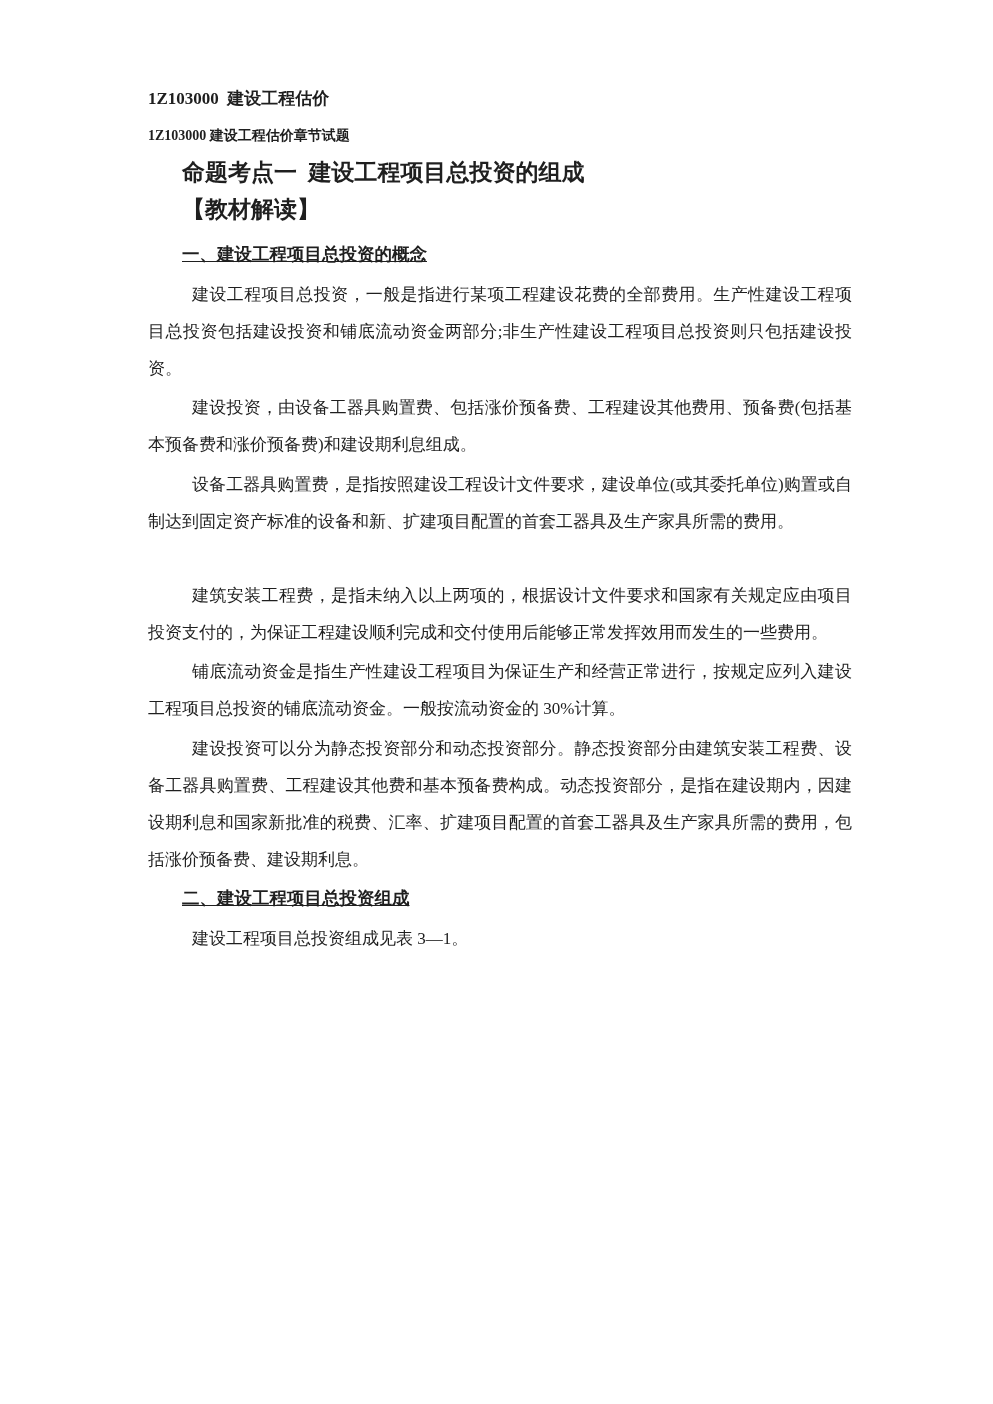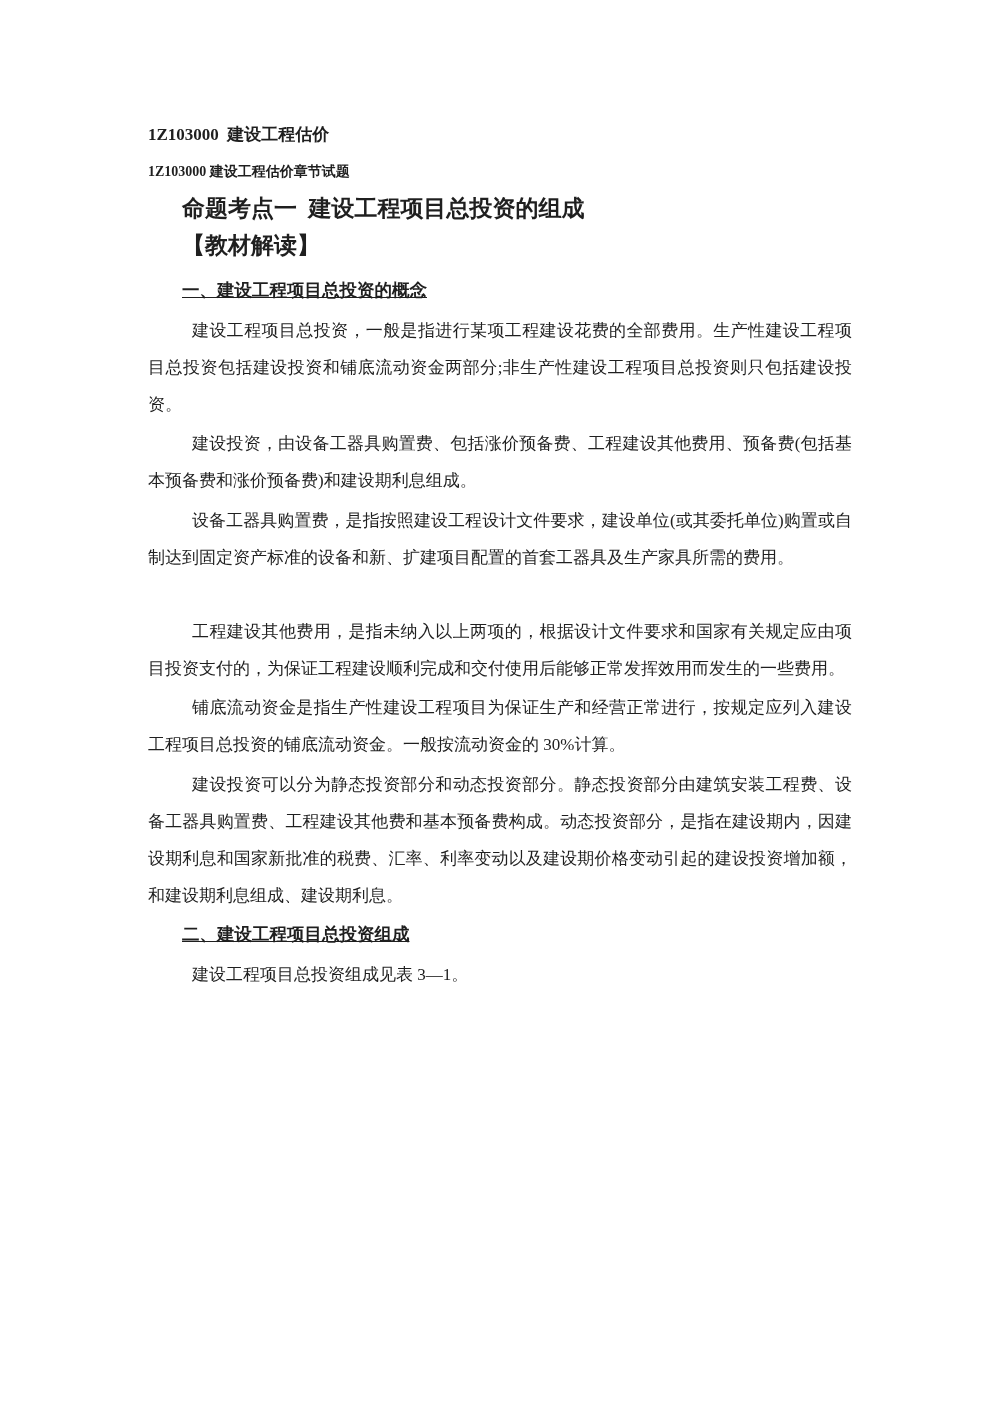--- a/index.html
+++ b/index.html
@@ -9,21 +9,21 @@
   }
   body {
     width: 993px;
     height: 1404px;
     font-family: "Liberation Serif", "DejaVu Serif", serif;
   }
   .page {
     box-sizing: border-box;
     width: 993px;
     height: 1112px;
-    padding: 116px 141px 40px 148px;
+    padding: 80px 141px 40px 148px;
     background: #ffffff;
     color: #1f1f1f;
     overflow: hidden;
   }
   .block {
     white-space: pre-wrap;
     margin: 0;
   }
   .doc-title {
     font-size: 17px;
@@ -72,18 +72,18 @@
 <div class="page" id="doc-root" style="background: rgb(255, 255, 255); color: rgb(31, 31, 31);">
     <p class="block doc-title">1Z103000  建设工程估价</p>
     <p class="block chapter-title">1Z103000 建设工程估价章节试题</p>
     <p class="block heading-indent">命题考点一  建设工程项目总投资的组成</p>
     <p class="block heading-indent">【教材解读】</p>
     <p class="block subheading">一、建设工程项目总投资的概念</p>
     <p class="block paragraph">建设工程项目总投资，一般是指进行某项工程建设花费的全部费用。生产性建设工程项目总投资包括建设投资和铺底流动资金两部分;非生产性建设工程项目总投资则只包括建设投资。</p>
     <p class="block paragraph">建设投资，由设备工器具购置费、包括涨价预备费、工程建设其他费用、预备费(包括基本预备费和涨价预备费)和建设期利息组成。</p>
     <p class="block paragraph">设备工器具购置费，是指按照建设工程设计文件要求，建设单位(或其委托单位)购置或自制达到固定资产标准的设备和新、扩建项目配置的首套工器具及生产家具所需的费用。</p>
     <div class="block empty-line"></div>
-    <p class="block paragraph">工程建设其他费用，是指未纳入以上两项的，根据设计文件要求和国家有关规定应由项目投资支付的，为保证工程建设顺利完成和交付使用后能够正常发挥效用而发生的一些费用。</p>
+    <p class="block paragraph">建筑安装工程费，是指未纳入以上两项的，根据设计文件要求和国家有关规定应由项目投资支付的，为保证工程建设顺利完成和交付使用后能够正常发挥效用而发生的一些费用。</p>
     <p class="block paragraph">铺底流动资金是指生产性建设工程项目为保证生产和经营正常进行，按规定应列入建设工程项目总投资的铺底流动资金。一般按流动资金的 30%计算。</p>
-    <p class="block paragraph">建设投资可以分为静态投资部分和动态投资部分。静态投资部分由建筑安装工程费、设备工器具购置费、工程建设其他费和基本预备费构成。动态投资部分，是指在建设期内，因建设期利息和国家新批准的税费、汇率、利率变动以及建设期价格变动引起的建设投资增加额，和建设期利息组成、建设期利息。</p>
+    <p class="block paragraph">建设投资可以分为静态投资部分和动态投资部分。静态投资部分由建筑安装工程费、设备工器具购置费、工程建设其他费和基本预备费构成。动态投资部分，是指在建设期内，因建设期利息和国家新批准的税费、汇率、扩建项目配置的首套工器具及生产家具所需的费用，包括涨价预备费、建设期利息。</p>
     <p class="block subheading">二、建设工程项目总投资组成</p>
     <p class="block paragraph">建设工程项目总投资组成见表 3—1。</p>
   </div>
 
 </body></html>

